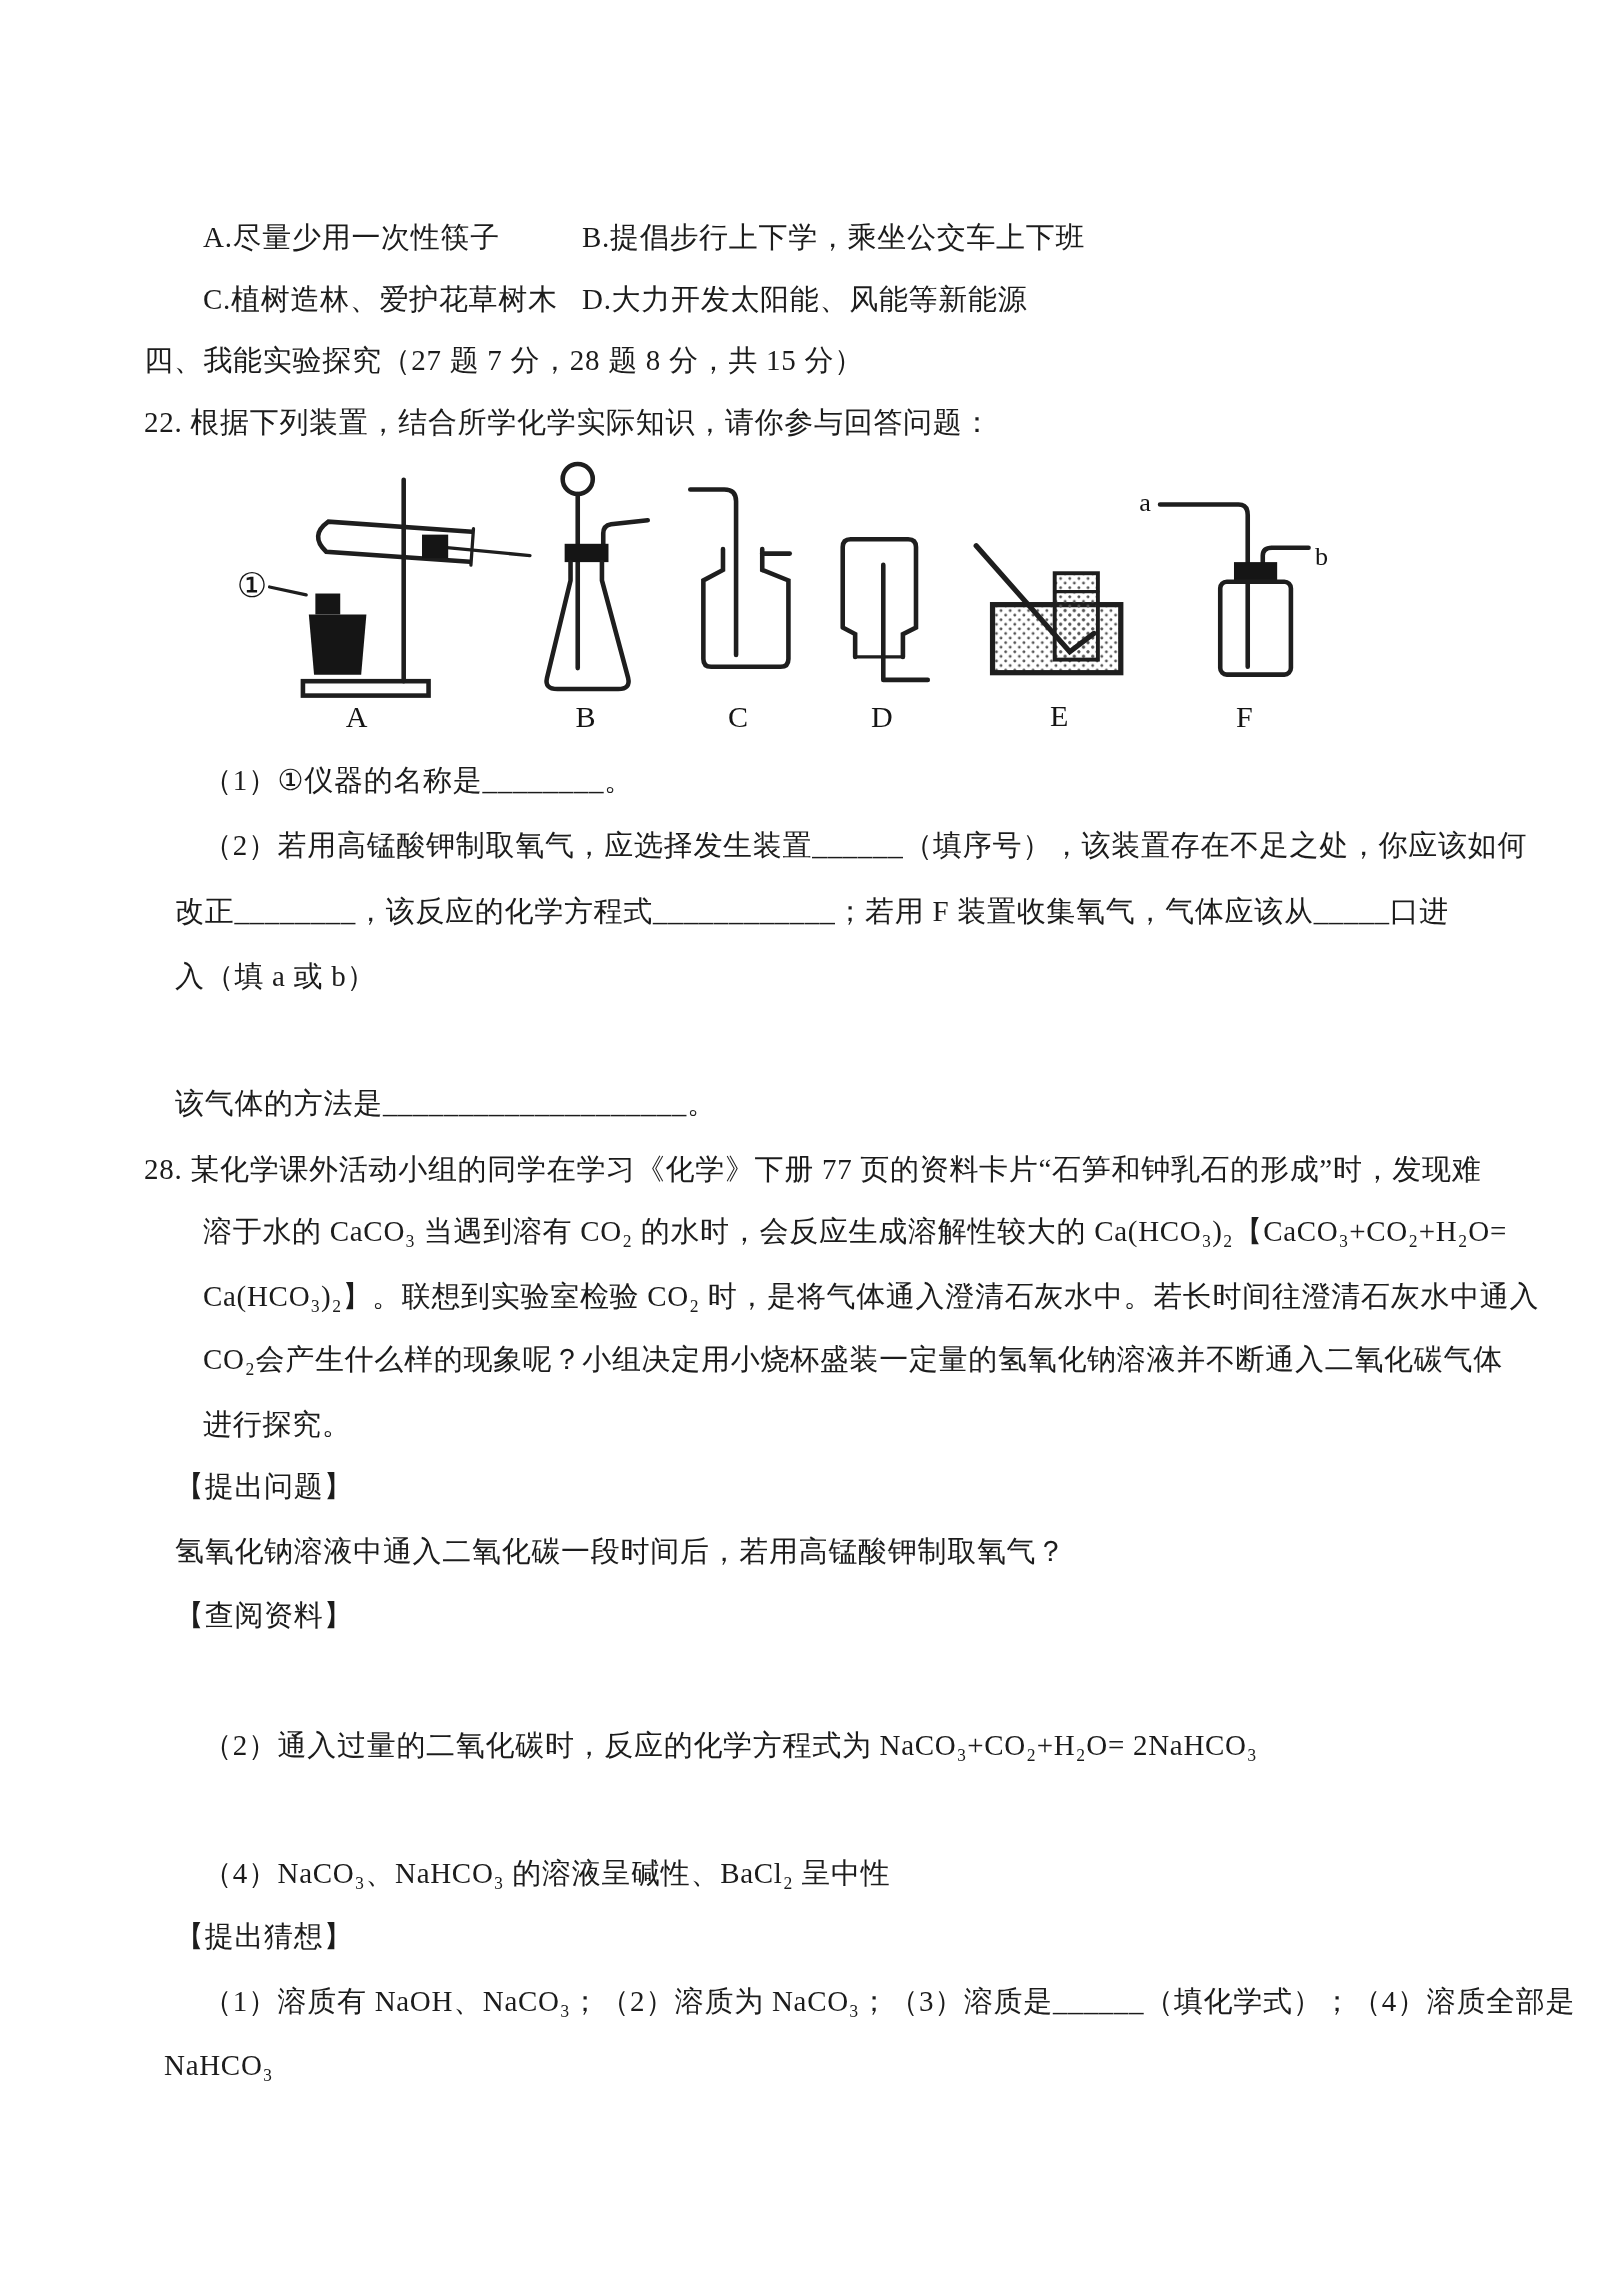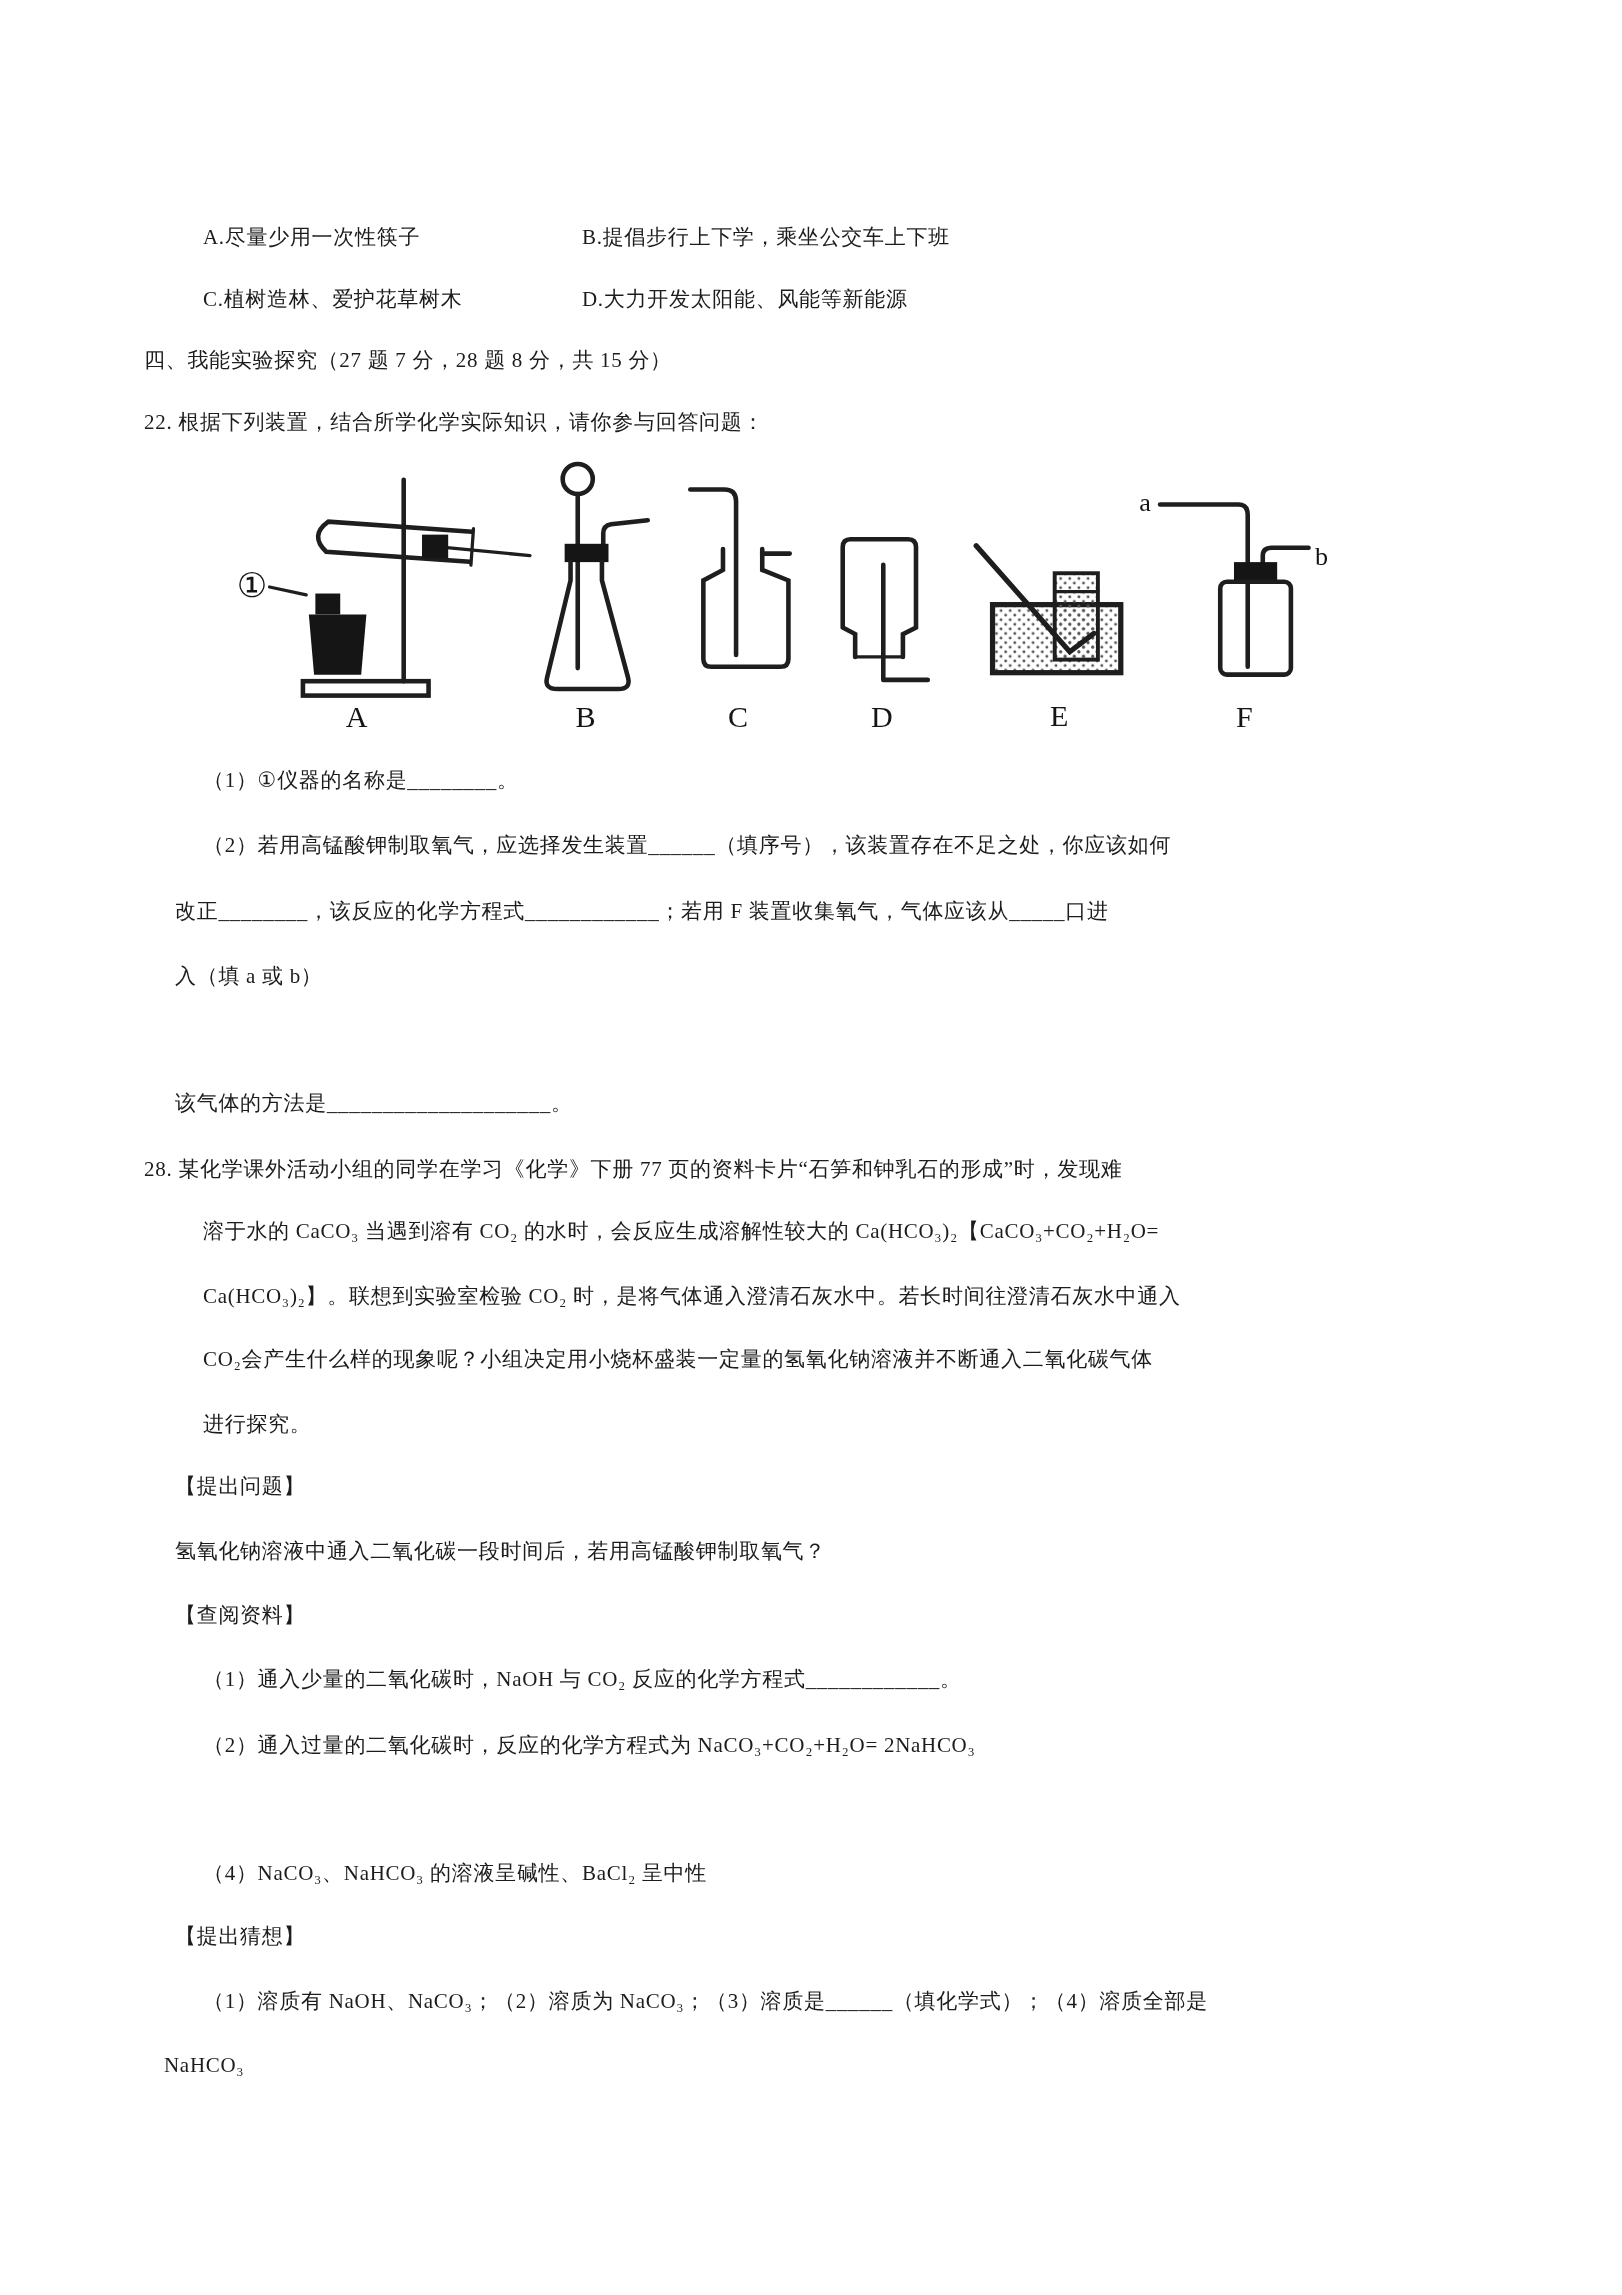--- a/index.html
+++ b/index.html
@@ -7,21 +7,21 @@
     position:relative;
     width:1623px;height:2295px;
     background:#ffffff;
     font-family:"Liberation Serif","DejaVu Serif","DejaVu Sans",serif;
     color:#1c1c1c;
     overflow:hidden;
   }
   .line{
     position:absolute;
     white-space:nowrap;
-    font-size:21px;
+    font-size:29px;
     line-height:34px;
     letter-spacing:0.7px;
   }
   .fig{position:absolute;left:229px;top:452px;}
   svg text{font-family:"Liberation Serif","DejaVu Serif","DejaVu Sans",serif;fill:#151515;}
   .app-label{font-size:46px;}
   .port-label{font-size:40px;}
   .marker-label{font-size:52px;}
 </style>
 </head>
@@ -115,21 +115,20 @@
   <div class="line" style="left:144px;top:1152px">28. 某化学课外活动小组的同学在学习《化学》下册 77 页的资料卡片“石笋和钟乳石的形成”时，发现难</div>
   <div class="line" style="left:203px;top:1214px">溶于水的 CaCO₃ 当遇到溶有 CO₂ 的水时，会反应生成溶解性较大的 Ca(HCO₃)₂【CaCO₃+CO₂+H₂O=</div>
   <div class="line" style="left:203px;top:1342px">CO₂会产生什么样的现象呢？小组决定用小烧杯盛装一定量的氢氧化钠溶液并不断通入二氧化碳气体</div>
   <div class="line" style="left:203px;top:1279px">Ca(HCO₃)₂】。联想到实验室检验 CO₂ 时，是将气体通入澄清石灰水中。若长时间往澄清石灰水中通入</div>
   <div class="line" style="left:203px;top:1407px">进行探究。</div>
 
   <div class="line" style="left:175px;top:1469px">【提出问题】</div>
   <div class="line" style="left:175px;top:1534px">氢氧化钠溶液中通入二氧化碳一段时间后，若用高锰酸钾制取氧气？</div>
 
   <div class="line" style="left:175px;top:1598px">【查阅资料】</div>
-  <div class="line" style="left:203px;top:1662px">（1）通入少量的二氧化碳时，NaOH 与 CO₂ 反应的化学方程式____________。</div>
   <div class="line" style="left:203px;top:1728px">（2）通入过量的二氧化碳时，反应的化学方程式为 NaCO₃+CO₂+H₂O= 2NaHCO₃</div>
   <div class="line" style="left:203px;top:1856px">（4）NaCO₃、NaHCO₃ 的溶液呈碱性、BaCl₂ 呈中性</div>
 
   <div class="line" style="left:175px;top:1919px">【提出猜想】</div>
   <div class="line" style="left:203px;top:1984px">（1）溶质有 NaOH、NaCO₃；（2）溶质为 NaCO₃；（3）溶质是______（填化学式）；（4）溶质全部是</div>
   <div class="line" style="left:164px;top:2048px">NaHCO₃</div>
 
 </div>
 
 

